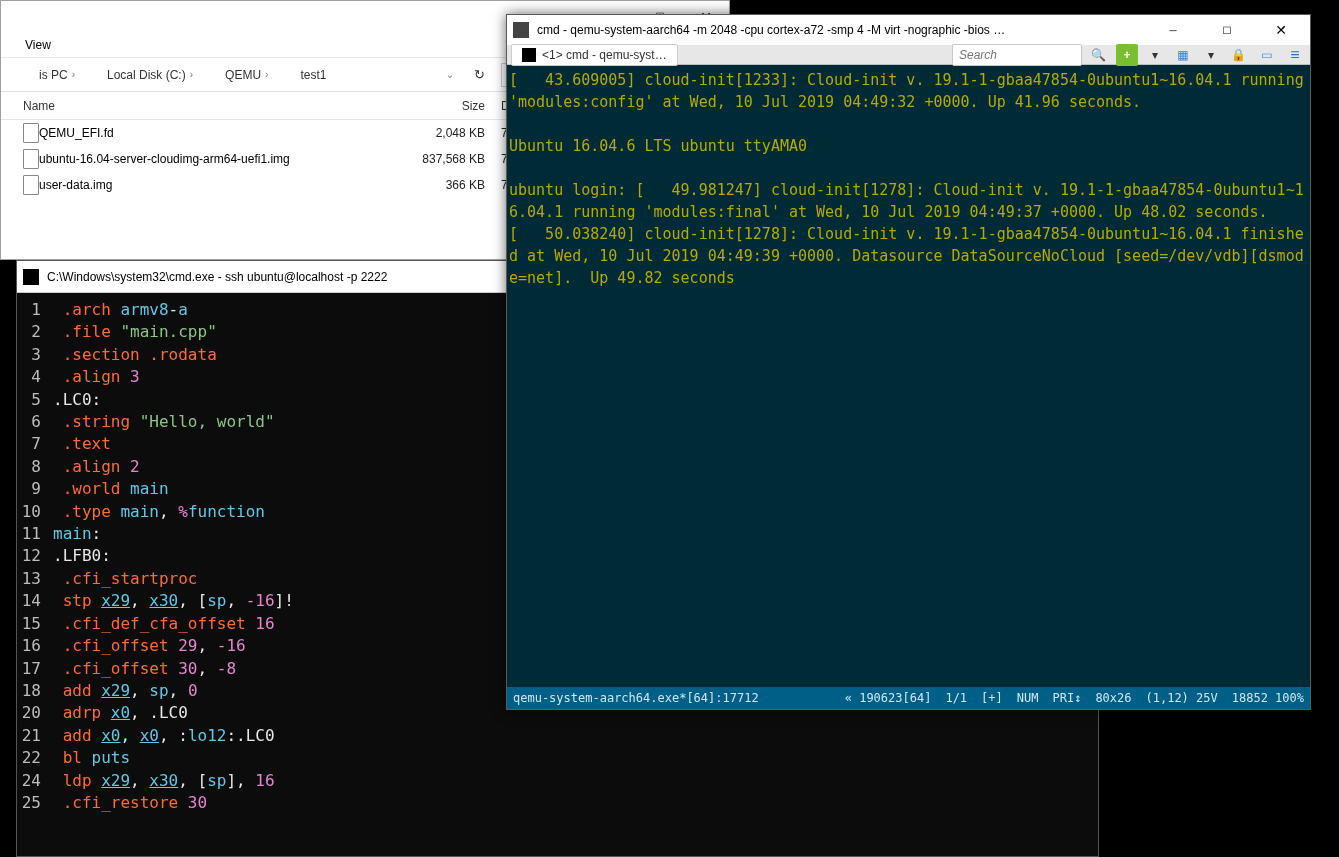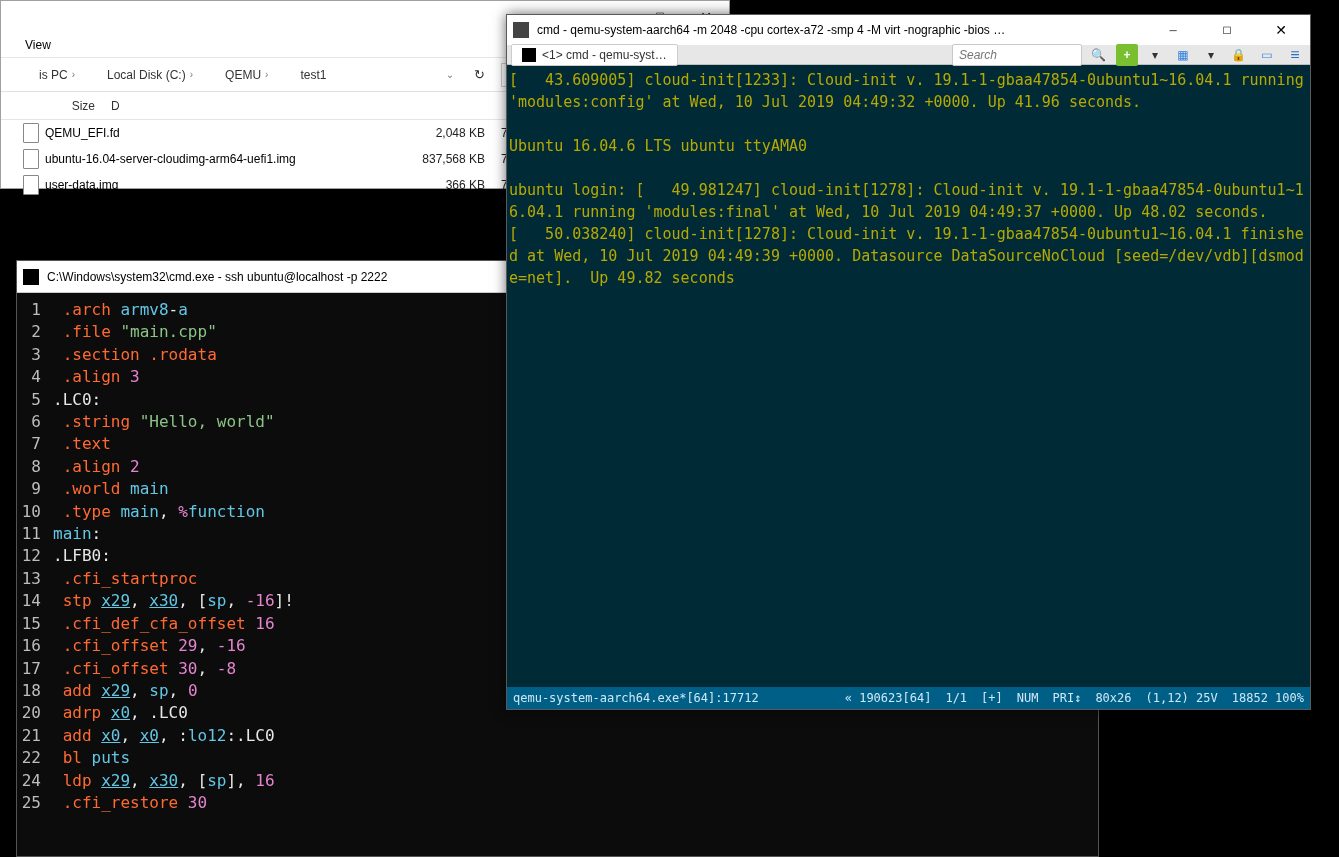--- a/index.html
+++ b/index.html
@@ -9,21 +9,21 @@
   background: #000;
   font-family: "Segoe UI", Arial, sans-serif;
   overflow: hidden;
   position: relative;
 }
 
 
 .explorer {
   position: absolute;
   left: 0; top: 0;
-  width: 730px; height: 189px;
+  width: 730px; height: 260px;
   background: #fff;
   border: 1px solid #a0a0a0;
   z-index: 1;
 }
 .explorer-title { height: 31px; background: #fff; display: flex; align-items: center; }
 .explorer-title-spacer { flex: 1; }
 .win-btn { width: 46px; height: 31px; display: flex; align-items: center; justify-content: center; color: #000; font-size: 10px; }
 .win-btn.close { font-size: 14px; }
 .explorer-ribbon { height: 26px; background: #fff; padding-left: 24px; display: flex; align-items: center; font-size: 12px; color: #000; border-bottom: 1px solid #e7e7e7; }
 .explorer-nav { height: 34px; background: #fff; display: flex; align-items: center; padding: 0 8px; gap: 8px; border-bottom: 1px solid #e1e1e1; }
@@ -32,21 +32,21 @@
 .chev { font-size: 10px; color: #7a7a7a; }
 .crumb-dd { font-size: 10px; color: #7a7a7a; padding: 0 4px; }
 .refresh-icon { font-size: 13px; color: #333; padding: 0 8px; }
 .search-box { width: 220px; height: 24px; border: 1px solid #ccc; font-size: 12px; padding-left: 6px; color: #7a7a7a; display: flex; align-items: center; }
 .file-headers { display: flex; height: 28px; align-items: center; font-size: 12px; color: #333; border-bottom: 1px solid #e5e5e5; }
 .col-name { width: 390px; padding-left: 22px; }
 .col-size { width: 110px; text-align: right; padding-right: 16px; }
 .col-date { flex: 1; }
 .file-rows { font-size: 12px; color: #000; }
 .file-row { display: flex; align-items: center; height: 26px; }
-.file-row .col-name { display: flex; align-items: center; gap: 6px; }
+.file-row .col-name { display: flex; align-items: center; }
 .file-icon { width: 16px; height: 20px; border: 1px solid #888; background: #fff; display: inline-block; border-radius: 1px; }
 .col-size-cell { width: 110px; text-align: right; padding-right: 16px; color: #222; }
 .col-date-cell { flex: 1; color: #222; }
 
 
 .cmdssh {
   position: absolute;
   left: 16px; top: 260px;
   width: 1083px; height: 597px;
   background: #0c0c0c;
@@ -137,20 +137,21 @@
         <span class="chev">›</span>
         <span class="crumb-item">QEMU</span>
         <span class="chev">›</span>
         <span class="crumb-item">test1</span>
       </div>
     <span class="crumb-dd">⌄</span>
     <span class="refresh-icon">↻</span>
     <div class="search-box">Sear</div>
   </div>
   <div class="file-headers">
+    <div class="col-name">Name</div>
     <div class="col-size">Size</div>
     <div class="col-date">D</div>
   </div>
   <div class="file-rows" id="file-rows">
       <div class="file-row">
         <div class="col-name">
           <span class="file-icon"></span>
           <span>QEMU_EFI.fd</span>
         </div>
         <div class="col-size-cell">2,048 KB</div>

